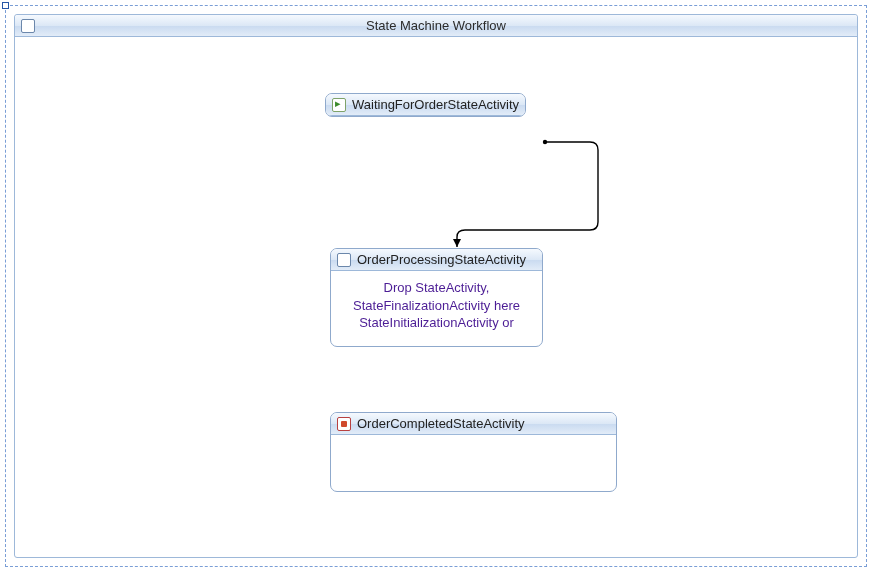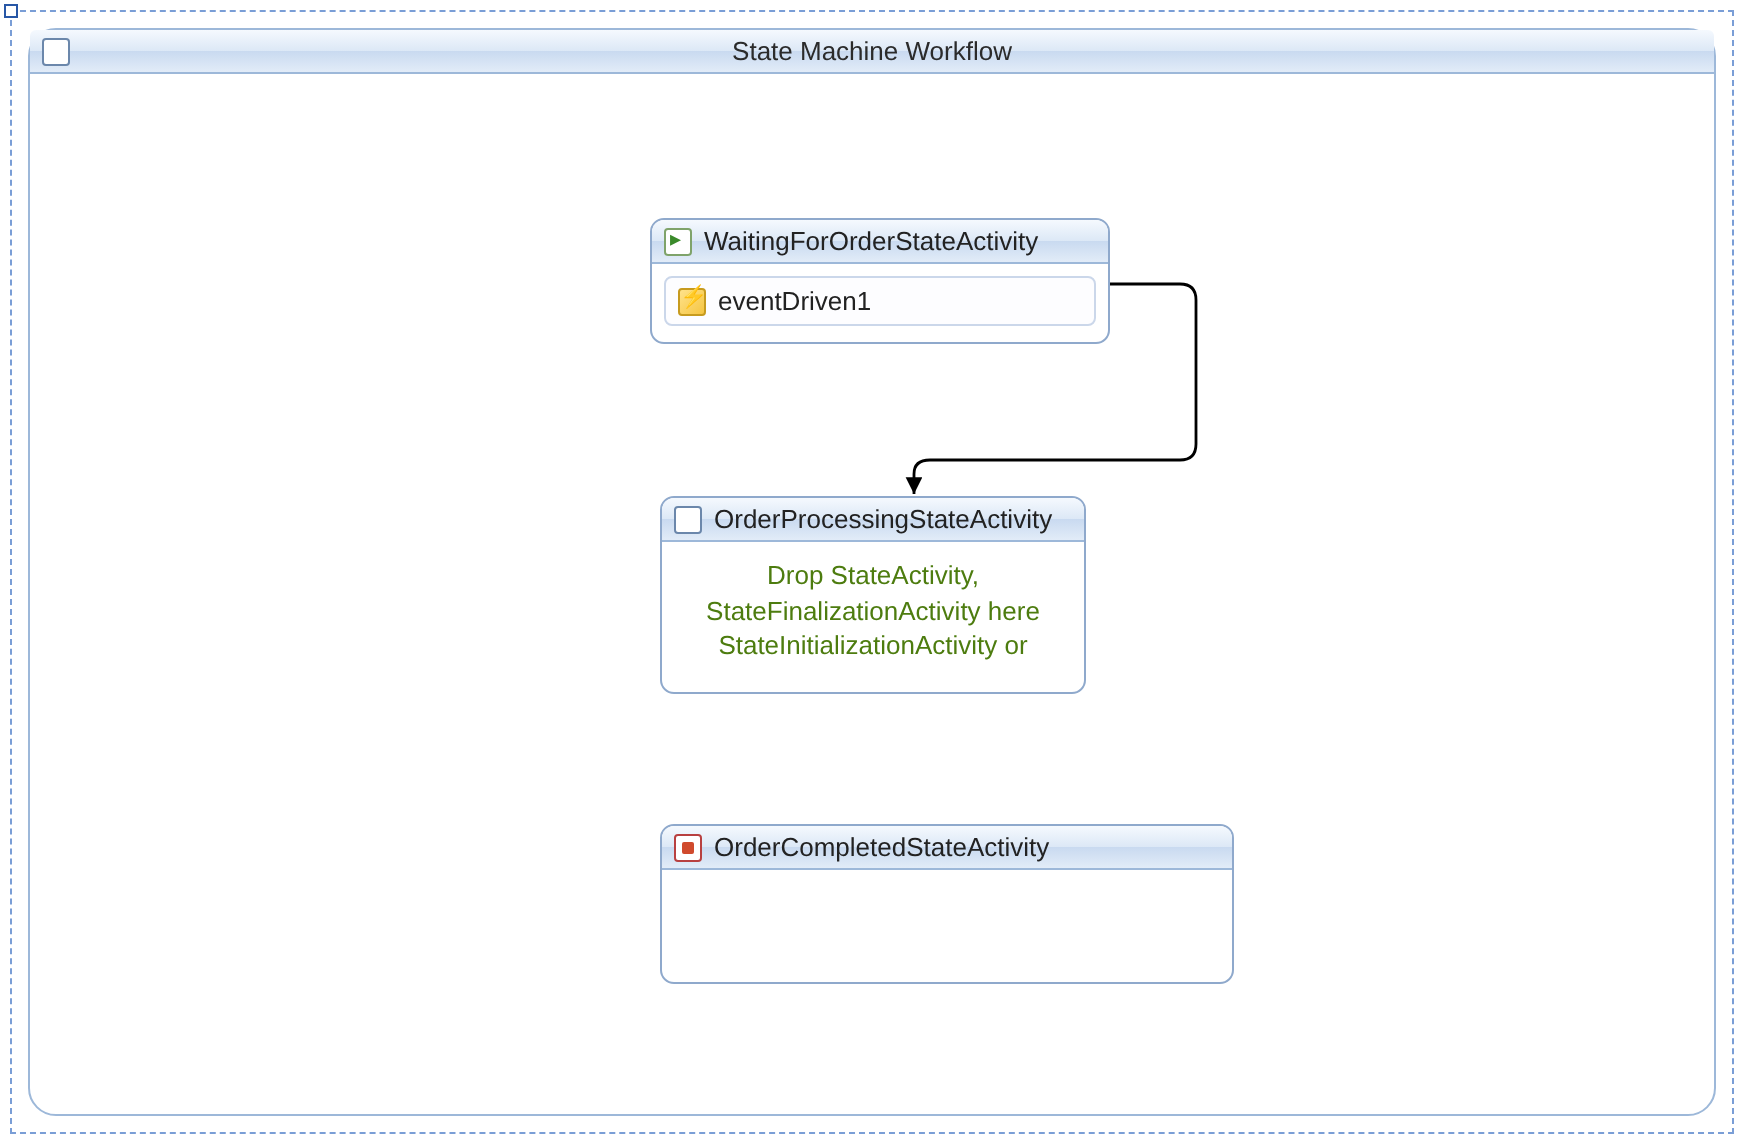--- a/index.html
+++ b/index.html
@@ -34,21 +34,21 @@
     border: 1px solid #2857a6;
   }
   
   .workflow {
     position: absolute;
     top: 8px;
     left: 8px;
     right: 8px;
     bottom: 8px;
     border: 1px solid #9db8d9;
-    border-radius: 14px;
+    border-radius: 3px;
     background: #fff;
   }
   .workflow-title {
     height: 22px;
     background: linear-gradient(to bottom, #f5f9fe, #dce8f6 50%, #c9daf0 51%, #e2ecf8);
     border-bottom: 1px solid #9db8d9;
     border-top-left-radius: 3px;
     border-top-right-radius: 3px;
     display: flex;
     align-items: center;
@@ -98,21 +98,21 @@
     display: flex;
     align-items: center;
     gap: 6px;
     background: #fdfdff;
     font-size: 13px;
     position: relative;
   }
   .drop-hint {
     text-align: center;
     font-size: 13px;
-    color: #4d7c0f;
+    color: #4c1d95;
     line-height: 1.35;
     padding: 2px 4px 6px 4px;
   }
   .icon {
     display: inline-block;
     position: relative;
     width: 14px;
     height: 14px;
     flex: 0 0 14px;
   }
@@ -194,30 +194,24 @@
         <defs>
           <marker id="arrowhead" markerWidth="8" markerHeight="8" refX="6" refY="3" orient="auto">
             <path d="M0,0 L6,3 L0,6 Z" fill="#000"></path>
           </marker>
         </defs>
 
         <path d="M 530 105 L 575 105 Q 583 105 583 113 L 583 185 Q 583 193 575 193 L 450 193 Q 442 193 442 200 L 442 210" fill="none" stroke="#000" stroke-width="1.4" marker-end="url(#arrowhead)"></path>
         <circle cx="530" cy="105" r="2.2" fill="#000"></circle>
       </svg>
 
-      <div class="state" style="left:310px; top:72px; width:230px;">
+      <div class="state" style="left:310px; top:56px; width:201px;">
         <div class="state-header">
           <span class="icon icon-initial"></span>
           <span>WaitingForOrderStateActivity</span>
-        </div>
-        <div class="state-body">
-          <div class="ev-item">
-            <span class="icon icon-event"></span>
-            <span>eventDriven1</span>
-          </div>
         </div>
       </div>
 
       <div class="state" style="left:315px; top:211px; width:213px;">
         <div class="state-header">
           <span class="icon icon-box"></span>
           <span>OrderProcessingStateActivity</span>
         </div>
         <div class="state-body">
           <div class="drop-hint">

